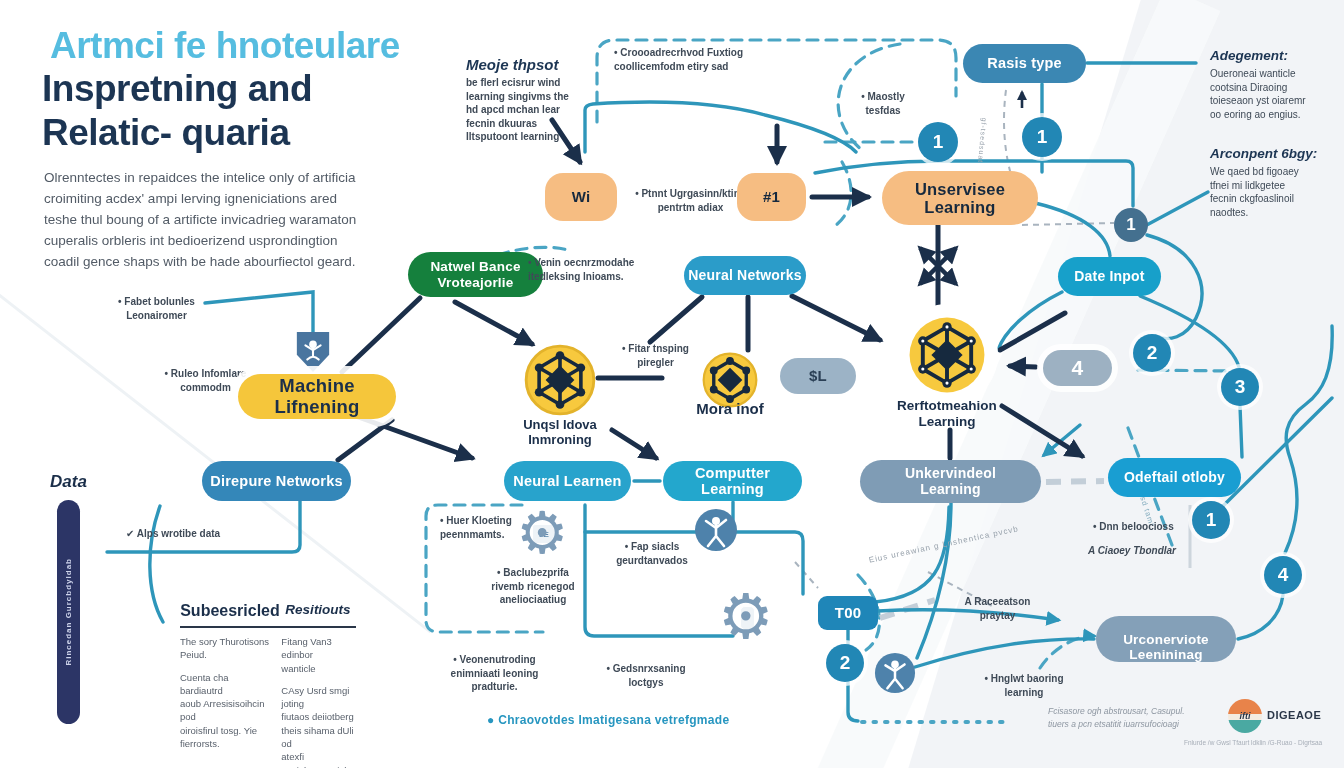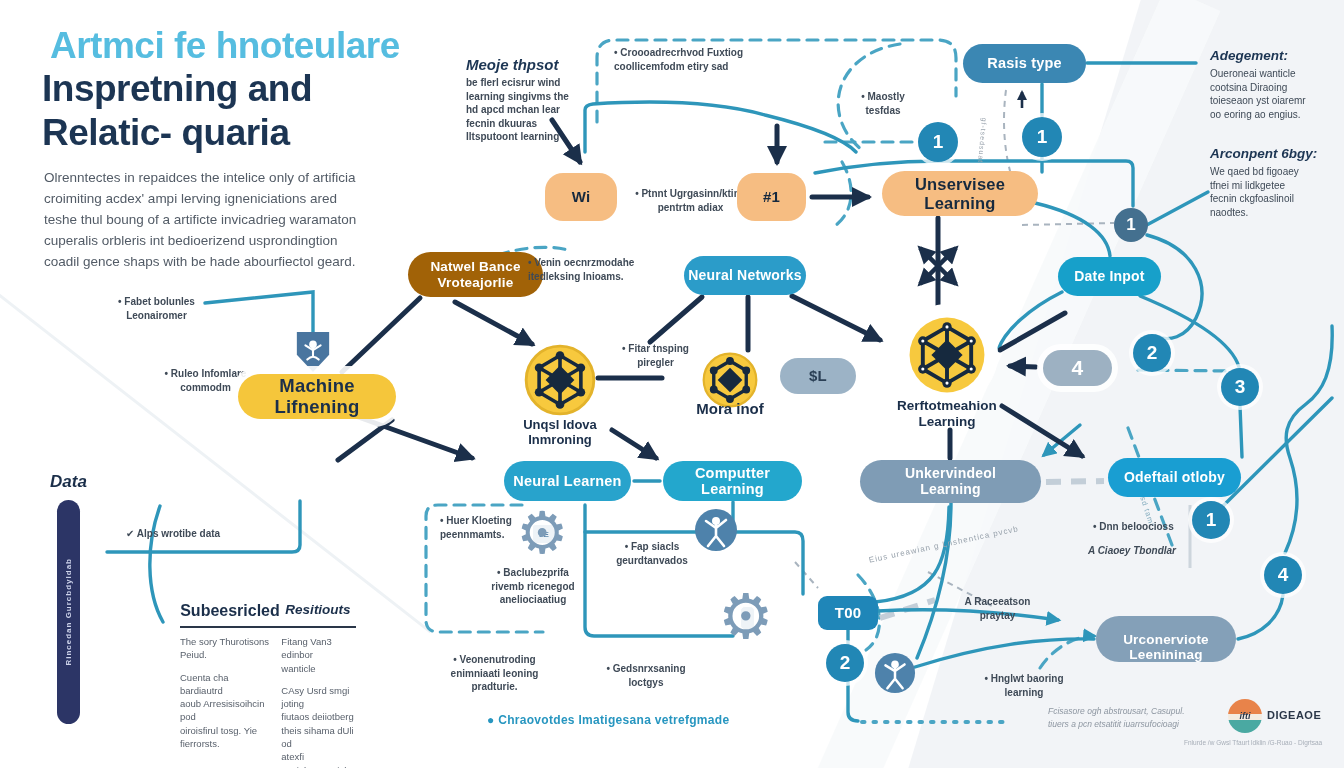--- a/index.html
+++ b/index.html
@@ -171,25 +171,25 @@
 
   <div class="pill" style="left:963px;top:44px;width:123px;height:39px;background:#3b87b3;font-size:14.5px;">
     <span>Rasis type</span>
     </div>
   <div class="pill" style="left:545px;top:173px;width:72px;height:48px;background:#f6bd82;color:#16293e;font-size:15px;border-radius:18px;">
     <span>Wi</span>
     </div>
   <div class="pill" style="left:737px;top:173px;width:69px;height:48px;background:#f6bd82;color:#16293e;font-size:15px;border-radius:18px;">
     <span>#1</span>
     </div>
-  <div class="pill" style="left:882px;top:171px;width:156px;height:45px;background:#f6bd82;color:#16293e;font-size:16.5px;">
+  <div class="pill" style="left:882px;top:171px;width:156px;height:54px;background:#f6bd82;color:#16293e;font-size:16.5px;">
     <span>Unservisee Learning</span>
     </div>
 
-  <div class="pill pre" style="left:408px;top:252px;width:135px;height:45px;background:#a16207;font-size:13.5px;">
+  <div class="pill pre" style="left:408px;top:252px;width:135px;height:45px;background:#15803d;font-size:13.5px;">
     <span class="pre">Natwel Bance
 Vroteajorlie</span></div>
   <div class="note pre" style="left:528px;top:256px;width:130px;">• Venin oecnrzmodahe
 itedleksing lnioams.</div>
   <div class="pill" style="left:684px;top:256px;width:122px;height:39px;background:#2b9cc9;font-size:14px;">
     <span>Neural Networks</span>
     </div>
   <div class="pill" style="left:1058px;top:257px;width:103px;height:39px;background:#17a0ca;font-size:14px;">
     <span>Date Inpot</span>
     </div>
@@ -278,20 +278,23 @@
           <circle cx="19" cy="32" r="2"></circle>
         </g>
     </svg></span>
   <div class="label pre" style="left:897px;top:398px;width:100px;font-size:13.5px;">Rerftotmeahion
 Learning</div>
 
   <div class="pill" style="left:1043px;top:350px;width:69px;height:36px;background:#9db1c2;font-size:21px;box-shadow:0 0 0 6px rgba(255,255,255,.85);">
     <span>4</span>
     </div>
 
+  <div class="pill" style="left:202px;top:461px;width:149px;height:40px;background:#3487b9;font-size:14.5px;">
+    <span>Direpure Networks</span>
+    </div>
   <div class="pill" style="left:504px;top:461px;width:127px;height:40px;background:#28a3cc;font-size:14.5px;">
     <span>Neural Learnen</span>
     </div>
   <div class="pill" style="left:663px;top:461px;width:139px;height:40px;background:#23a7cd;font-size:14.5px;">
     <span>Computter Learning</span>
     </div>
   <div class="pill" style="left:860px;top:460px;width:181px;height:43px;background:#7f9cb5;font-size:14px;">
     <span class="pre">Unkervindeol
 Learning</span>
     </div>

